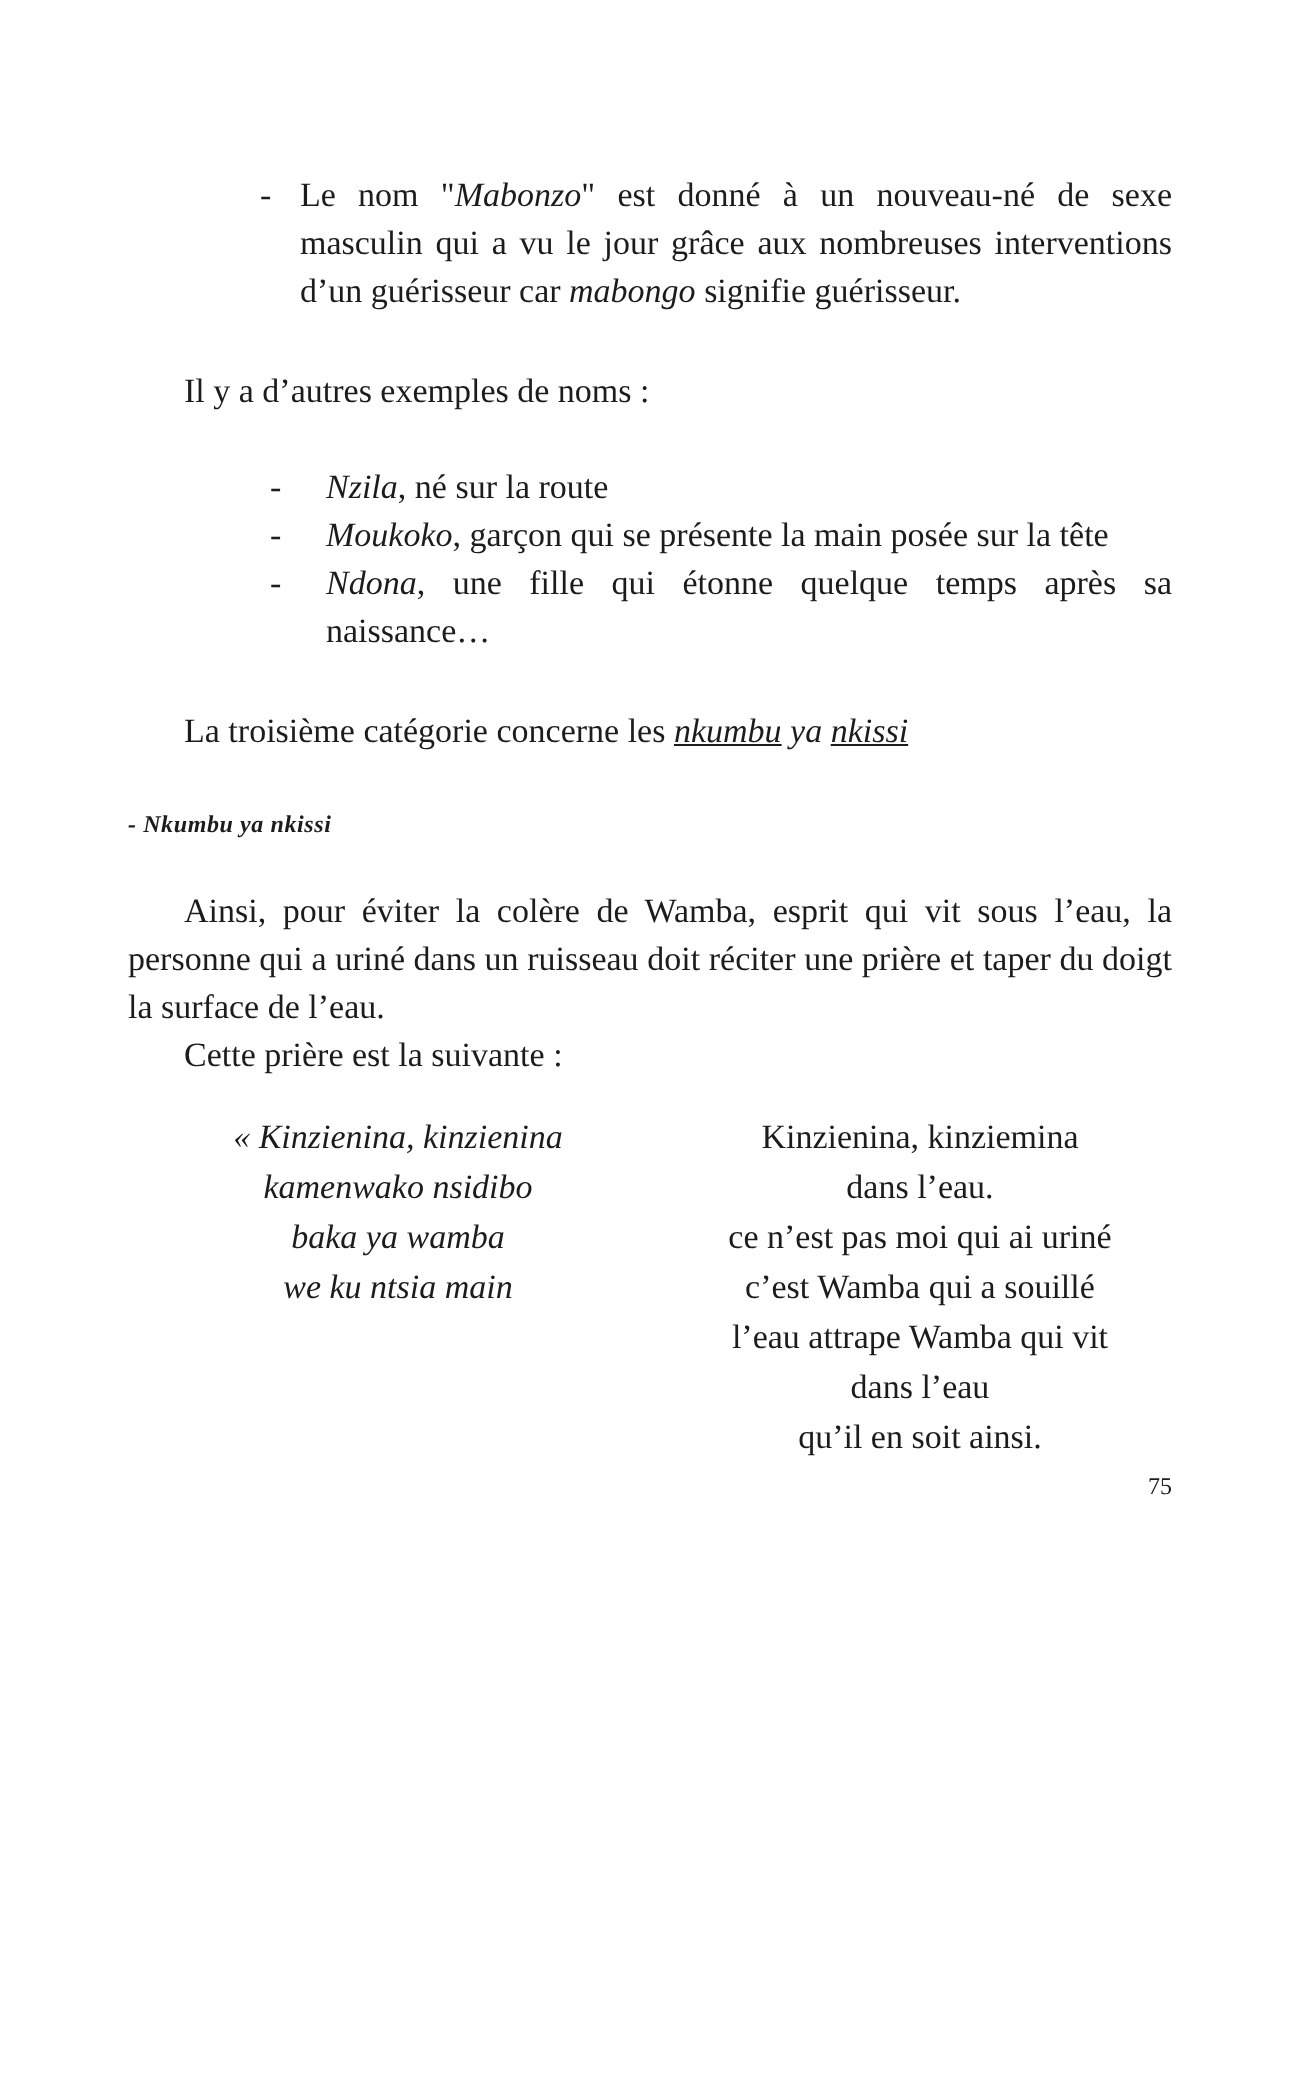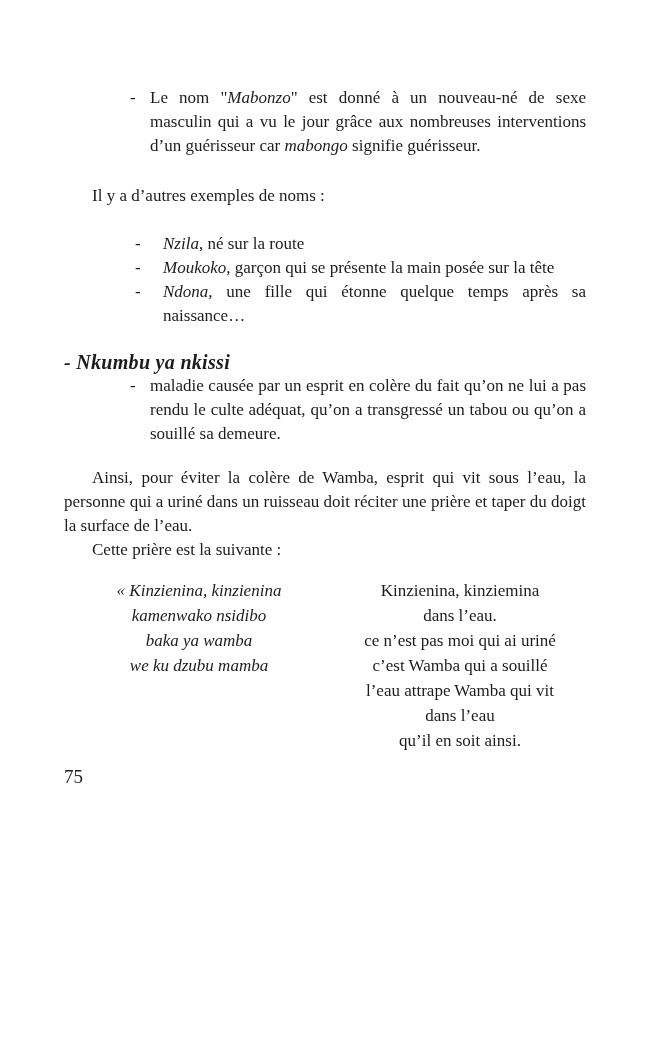--- a/index.html
+++ b/index.html
@@ -55,21 +55,21 @@
     text-indent: 0;
   }
   .third-category {
     margin-top: 26px;
     margin-left: 28px;
   }
   .section-heading {
     margin-top: 22px;
     font-weight: bold;
     font-style: italic;
-    font-size: 20px;
+    font-size: 12px;
     letter-spacing: 0.3px;
   }
   .term-line {
     margin-top: 22px;
     margin-left: 28px;
   }
   .term-bullet {
     margin-left: 66px;
     padding-left: 20px;
     text-indent: -20px;
@@ -91,56 +91,56 @@
   .prayer-original {
     width: 270px;
     text-align: center;
     font-style: italic;
   }
   .prayer-translation {
     flex: 1;
     text-align: center;
   }
   .page-number {
-    margin-top: 12px;
-    text-align: left;
-    font-size: 19px;
+    margin-top: 0;
+    text-align: right;
+    font-size: 12px;
   }
 </style>
 </head>
 <body>
 
 <div class="page">
 
   <div class="mabonzo-item"><span class="dash20">-</span><span>Le nom "</span><span class="it">Mabonzo</span><span>" est donné à un nouveau-né de sexe masculin qui a vu le jour grâce aux nombreuses interventions d’un guérisseur car </span><span class="it">mabongo</span><span> signifie guérisseur.</span></div>
 
   <div class="examples-intro">Il y a d’autres exemples de noms :</div>
 
   <div class="name-list">
     <div class="name-item"><span class="dash28">-</span><span class="it">Nzila</span><span>, né sur la route</span></div>
     <div class="name-item"><span class="dash28">-</span><span class="it">Moukoko</span><span>, garçon qui se présente la main posée sur la tête</span></div>
     <div class="name-item"><span class="dash28">-</span><span class="it">Ndona</span><span>, une fille qui étonne quelque temps après sa naissance…</span></div>
   </div>
 
+  <div class="third-category"><span>La troisième catégorie concerne les </span><span class="it ul">nkumbu</span><span class="it"> ya </span><span class="it ul">nkissi</span></div>
 
   <div class="section-heading">- Nkumbu ya nkissi</div>
 
 
-  <div class="term-bullet"><span class="dash20">-</span><span>maladie causée par un esprit en colère du fait qu’on ne lui a pas rendu le culte adéquat, qu’on a transgressé un tabou ou qu’on a souillé sa demeure.</span></div>
 
   <div class="para-ainsi">Ainsi, pour éviter la colère de Wamba, esprit qui vit sous l’eau, la personne qui a uriné dans un ruisseau doit réciter une prière et taper du doigt la surface de l’eau.</div>
 
   <div class="para-cette">Cette prière est la suivante :</div>
 
   <div class="prayer">
     <div class="prayer-original">
       <div>« Kinzienina, kinzienina</div>
       <div>kamenwako nsidibo</div>
       <div>baka ya wamba</div>
-      <div>we ku dzubu mamba</div>
+      <div>we ku ntsia main</div>
     </div>
     <div class="prayer-translation">
       <div>Kinzienina, kinziemina</div>
       <div>dans l’eau.</div>
       <div>ce n’est pas moi qui ai uriné</div>
       <div>c’est Wamba qui a souillé</div>
       <div>l’eau attrape Wamba qui vit</div>
       <div>dans l’eau</div>
       <div>qu’il en soit ainsi.</div>
     </div>

